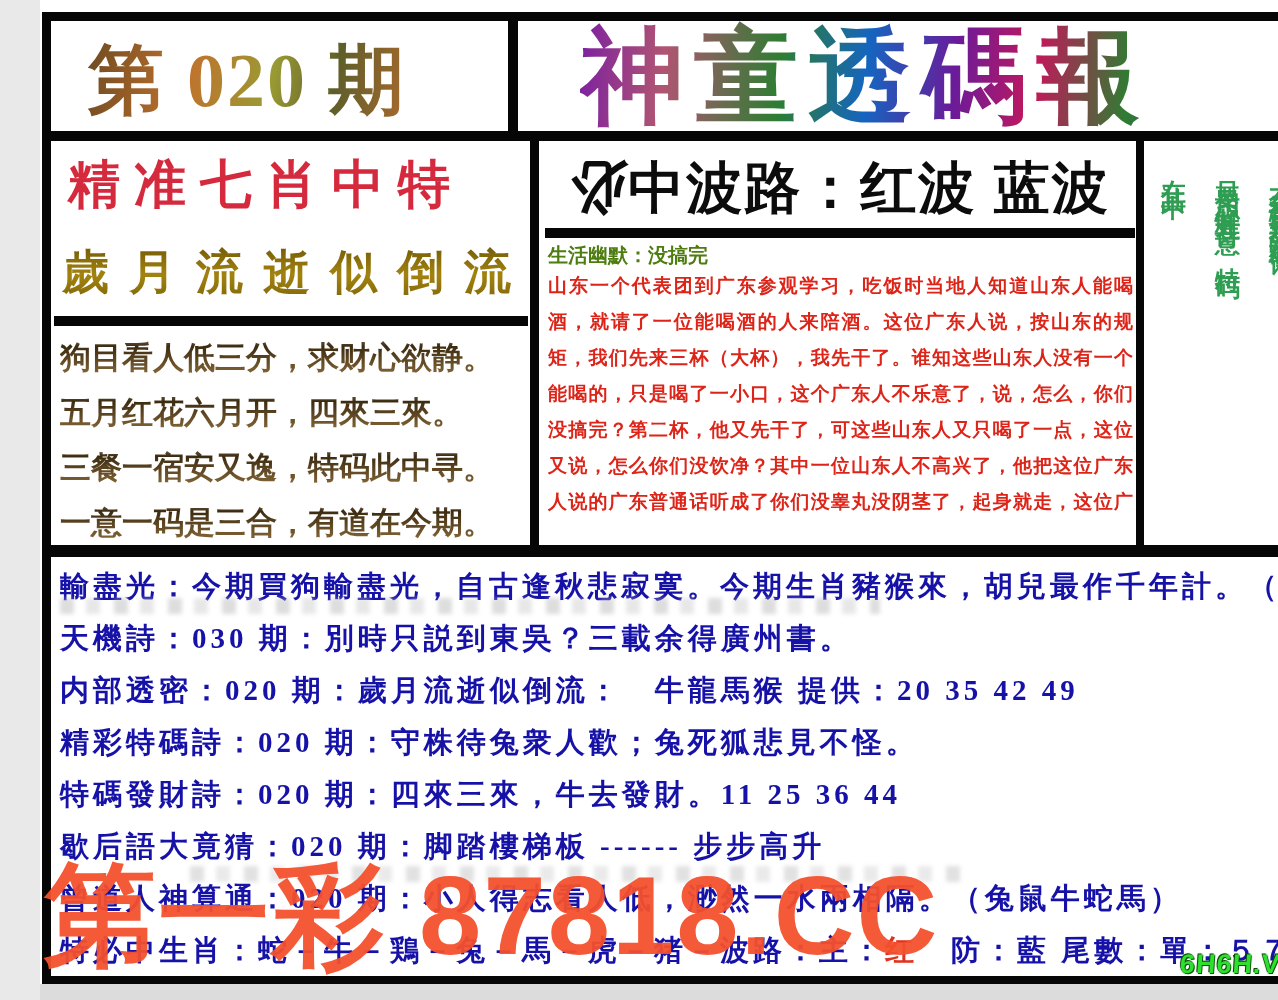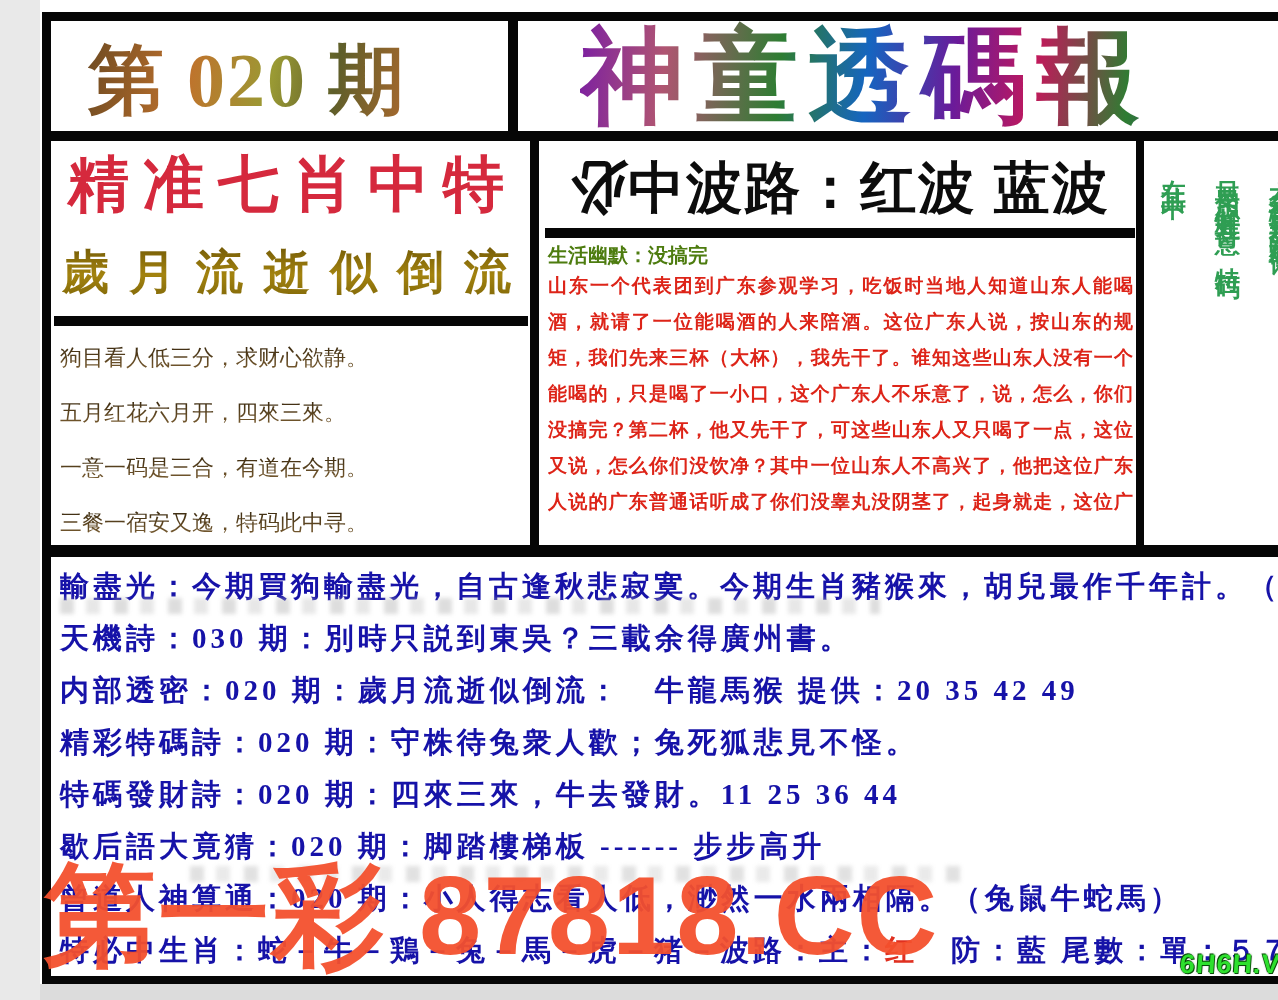--- a/index.html
+++ b/index.html
@@ -15,27 +15,27 @@
          background:linear-gradient(100deg,#6d4a22,#c0722c 25%,#9a9a34 45%,#5e5e2a 60%,#b06a2e 80%,#7a4f2a);
          -webkit-background-clip:text;background-clip:text;color:transparent;}
   .title{position:absolute;left:540px;top:18px;width:720px;height:116px;
          font-weight:700;font-size:104px;line-height:116px;white-space:nowrap;letter-spacing:10px;
          background:linear-gradient(95deg,#7b1fa2,#b05572 12%,#2e7d32 28%,#1565c0 40%,#6a1b9a 52%,#c2185b 63%,#2e7d32 76%,#4527a0 88%,#283593);
          -webkit-background-clip:text;background-clip:text;color:transparent;}
 
   
   .lp-head{position:absolute;left:28px;top:150px;width:460px;height:70px;
            font-family:"Liberation Serif","DejaVu Serif",serif;font-weight:700;
-           font-size:61px;line-height:70px;letter-spacing:14px;color:#d5293d;white-space:nowrap;}
+           font-size:52px;line-height:70px;letter-spacing:14px;color:#d5293d;white-space:nowrap;}
   .lp-zodiac{position:absolute;left:22px;top:242px;width:470px;height:60px;
            font-weight:900;font-size:47px;line-height:60px;letter-spacing:20px;white-space:nowrap;
            background:linear-gradient(180deg,#6e5606,#a3830f 55%,#7d6508);
            -webkit-background-clip:text;background-clip:text;color:transparent;}
   .lp-poems{position:absolute;left:20px;top:330px;width:472px;}
-  .lp-poem{height:55px;line-height:55px;font-weight:400;font-size:22px;white-space:nowrap;
+  .lp-poem{height:55px;line-height:55px;font-weight:700;font-size:31px;white-space:nowrap;
            background:linear-gradient(180deg,#42301276,#3c2b10 30%,#8a6a3a 85%,#5c441f);
            -webkit-background-clip:text;background-clip:text;color:transparent;}
 
   
   .mp-head{position:absolute;left:505px;top:150px;width:590px;height:75px;text-align:center;
            font-weight:900;font-size:56px;line-height:75px;white-space:nowrap;letter-spacing:2px;
            color:#0c0c0c;}
   .mp-head .flip{display:inline-block;transform:rotate(180deg);}
   .mp-humor-title{position:absolute;left:508px;top:243px;width:580px;height:24px;
            font-family:"Liberation Serif","DejaVu Serif",serif;font-weight:700;font-size:20px;line-height:24px;color:#4d7c0f;}
@@ -80,22 +80,22 @@
   <div class="bar" style="left:490px;top:141px;width:9px;height:404px;"></div>
   <div class="bar" style="left:1096px;top:141px;width:8px;height:404px;"></div>
   <div class="bar" style="left:2px;top:545px;width:1252px;height:12px;"></div>
 
   <div class="lp-head">精准七肖中特</div>
   <div class="lp-zodiac">歲月流逝似倒流</div>
   <div class="bar" style="left:14px;top:316px;width:474px;height:10px;"></div>
   <div class="lp-poems">
     <div class="lp-poem">狗目看人低三分，求财心欲静。</div>
     <div class="lp-poem">五月红花六月开，四來三來。</div>
+    <div class="lp-poem">三餐一宿安又逸，特码此中寻。</div>
     <div class="lp-poem">一意一码是三合，有道在今期。</div>
-    <div class="lp-poem">三餐一宿安又逸，特码此中寻。</div>
   </div>
 
   <div class="mp-head"><span class="flip">必</span><span>中波路：红波 蓝波</span></div>
   <div class="bar" style="left:505px;top:228px;width:590px;height:10px;"></div>
   <div class="mp-humor-title">生活幽默：没搞完</div>
   <div class="mp-humor">山东一个代表团到广东参观学习，吃饭时当地人知道山东人能喝酒，就请了一位能喝酒的人来陪酒。这位广东人说，按山东的规矩，我们先来三杯（大杯），我先干了。谁知这些山东人没有一个能喝的，只是喝了一小口，这个广东人不乐意了，说，怎么，你们没搞完？第二杯，他又先干了，可这些山东人又只喝了一点，这位又说，怎么你们没饮净？其中一位山东人不高兴了，他把这位广东人说的广东普通话听成了你们没睾丸没阴茎了，起身就走，这位广东人接着说，你看你看，生着气（生殖器）走了。</div>
 
   <div class="rp">
     <div>六合神童特别奉献透码诗</div>
     <div>只要用心解开诗意，特码</div>

